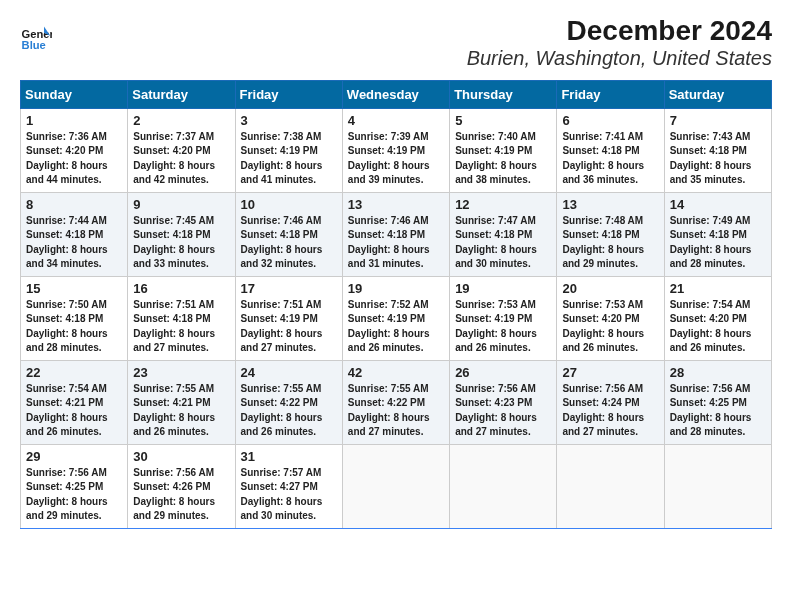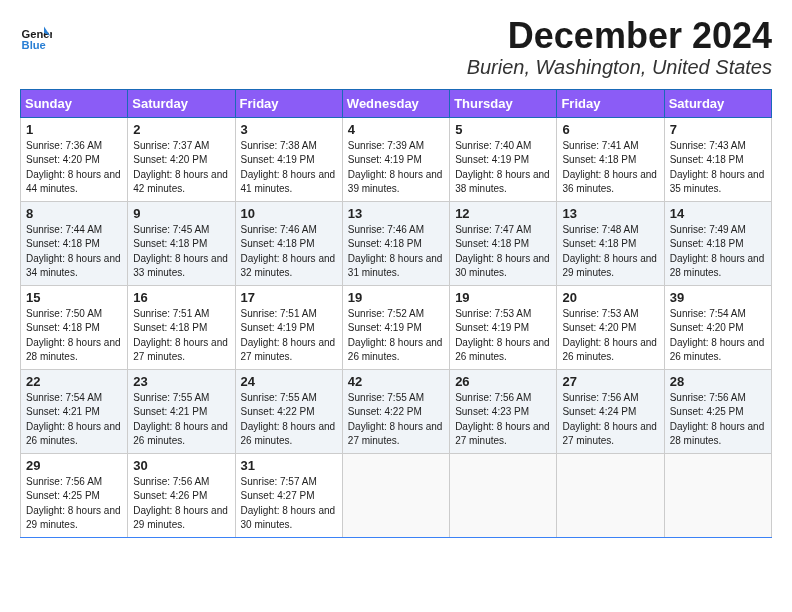--- a/index.html
+++ b/index.html
@@ -23,37 +23,37 @@
       margin-top: 4px;
     }
     .logo-icon {
       width: 32px;
       height: 32px;
     }
     .title-area {
       text-align: right;
     }
     .month-title {
-      font-size: 36px;
+      font-size: 28px;
       font-weight: bold;
       color: #1a1a1a;
       line-height: 1.1;
     }
     .location-title {
       font-size: 20px;
       color: #333;
       font-style: italic;
     }
     .calendar-table {
       width: 100%;
       border-collapse: collapse;
       border: 1px solid #ccc;
     }
     .calendar-table th {
-      background-color: #8b5cf6;
+      background-color: #0369a1;
       color: #fff;
       font-size: 13px;
       font-weight: bold;
       padding: 6px 4px;
       text-align: left;
       border: 1px solid #1a6ab8;
     }
     .calendar-table td {
       vertical-align: top;
       padding: 4px 5px;
@@ -73,20 +73,21 @@
     .day-num {
       font-size: 13px;
       font-weight: bold;
       display: block;
       margin-bottom: 2px;
     }
     .day-info {
       font-size: 10px;
       line-height: 1.45;
       color: #222;
+      font-weight: bold;
     }
     td.empty {
       background: #f9f9f9 !important;
     }
     .last-row td {
       border-bottom: 1px solid #3b82f6;
     }
   </style>
 </head>
 <body>
@@ -237,21 +238,21 @@
             Sunrise: 7:53 AM<br>Sunset: 4:19 PM<br>Daylight: 8 hours and 26 minutes.
           </div>
         </td>
         <td>
           <span class="day-num">20</span>
           <div class="day-info">
             Sunrise: 7:53 AM<br>Sunset: 4:20 PM<br>Daylight: 8 hours and 26 minutes.
           </div>
         </td>
         <td>
-          <span class="day-num">39</span>
+          <span class="day-num">21</span>
           <div class="day-info">
             Sunrise: 7:54 AM<br>Sunset: 4:20 PM<br>Daylight: 8 hours and 26 minutes.
           </div>
         </td>
       </tr>
       <tr>
         <td>
           <span class="day-num">22</span>
           <div class="day-info">
             Sunrise: 7:54 AM<br>Sunset: 4:21 PM<br>Daylight: 8 hours and 26 minutes.

